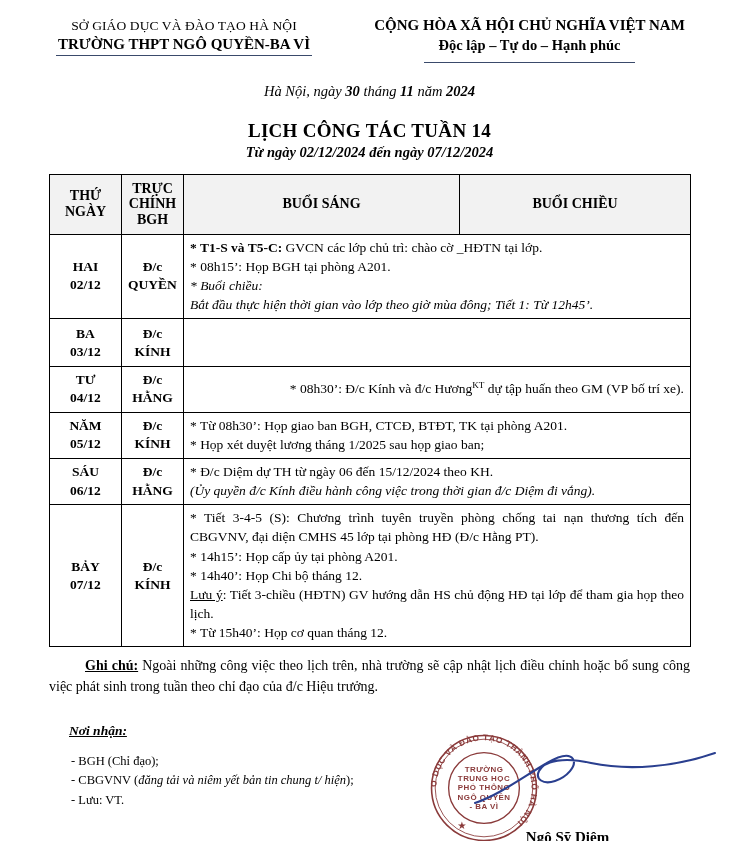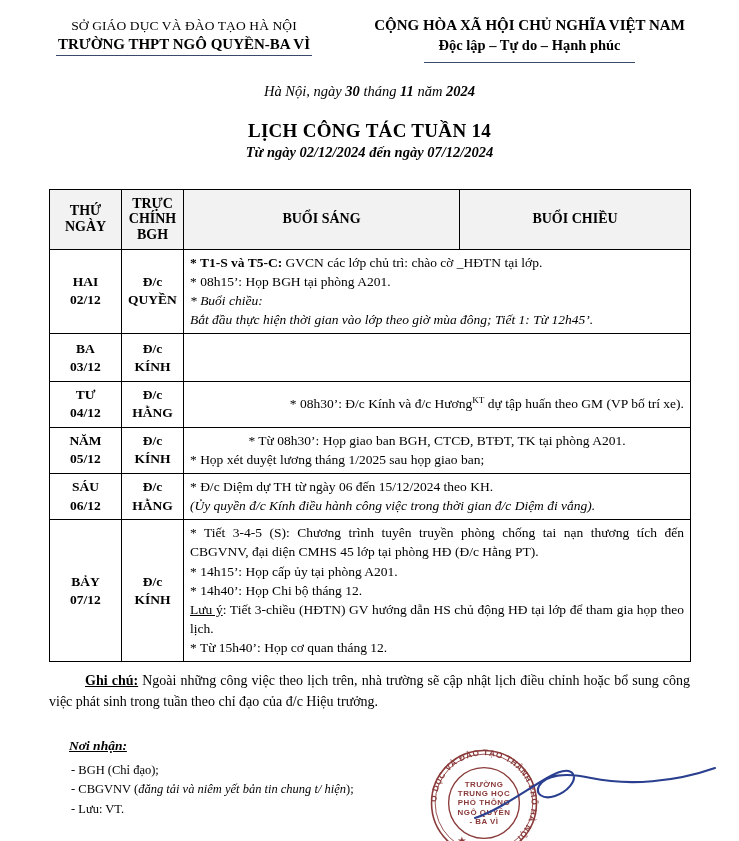--- a/index.html
+++ b/index.html
@@ -76,21 +76,21 @@
   .doc-subtitle {
     text-align: center;
     font-size: 14.5px;
     font-weight: bold;
     font-style: italic;
     margin-top: 2px;
   }
 
   
   .sched-wrap {
-    margin: 28px auto 0 auto;
+    margin: 13px auto 0 auto;
     width: 641px;
   }
   table.sched {
     width: 641px;
     border-collapse: collapse;
     table-layout: fixed;
   }
   table.sched th, table.sched td {
     border: 1.2px solid #000;
     vertical-align: middle;
@@ -151,21 +151,21 @@
   }
   .recipients { width: 360px; }
   .recip-title {
     font-size: 13.5px;
     font-weight: bold;
     font-style: italic;
     text-decoration: underline;
     margin-left: 20px;
   }
   .recip-list {
-    margin: 7px 0 0 22px;
+    margin: 13px 0 0 22px;
     font-size: 12.5px;
     line-height: 1.55;
   }
   .recip-list div { white-space: nowrap; }
 
   .signature {
     flex: 1;
     text-align: center;
     position: relative;
     padding-top: 0px;
@@ -294,21 +294,21 @@
         <tr>
           <td class="day">
             <div>NĂM</div>
             <div>05/12</div>
           </td>
           <td class="duty">
             <div>Đ/c</div>
             <div>KÍNH</div>
           </td>
           <td class="content" colspan="2">
-            <p class="ln" style="text-align: center;"><span>* Từ 08h30’: Họp giao ban BGH, CTCĐ, BTĐT, TK tại phòng A201.</span></p>
+            <p class="ln" style="text-align: left;"><span>* Từ 08h30’: Họp giao ban BGH, CTCĐ, BTĐT, TK tại phòng A201.</span></p>
             <p class="ln" style="text-align: left;"><span>* Họp xét duyệt lương tháng 1/2025 sau họp giao ban;</span></p>
           </td>
         </tr>
         <tr>
           <td class="day">
             <div>SÁU</div>
             <div>06/12</div>
           </td>
           <td class="duty">
             <div>Đ/c</div>

